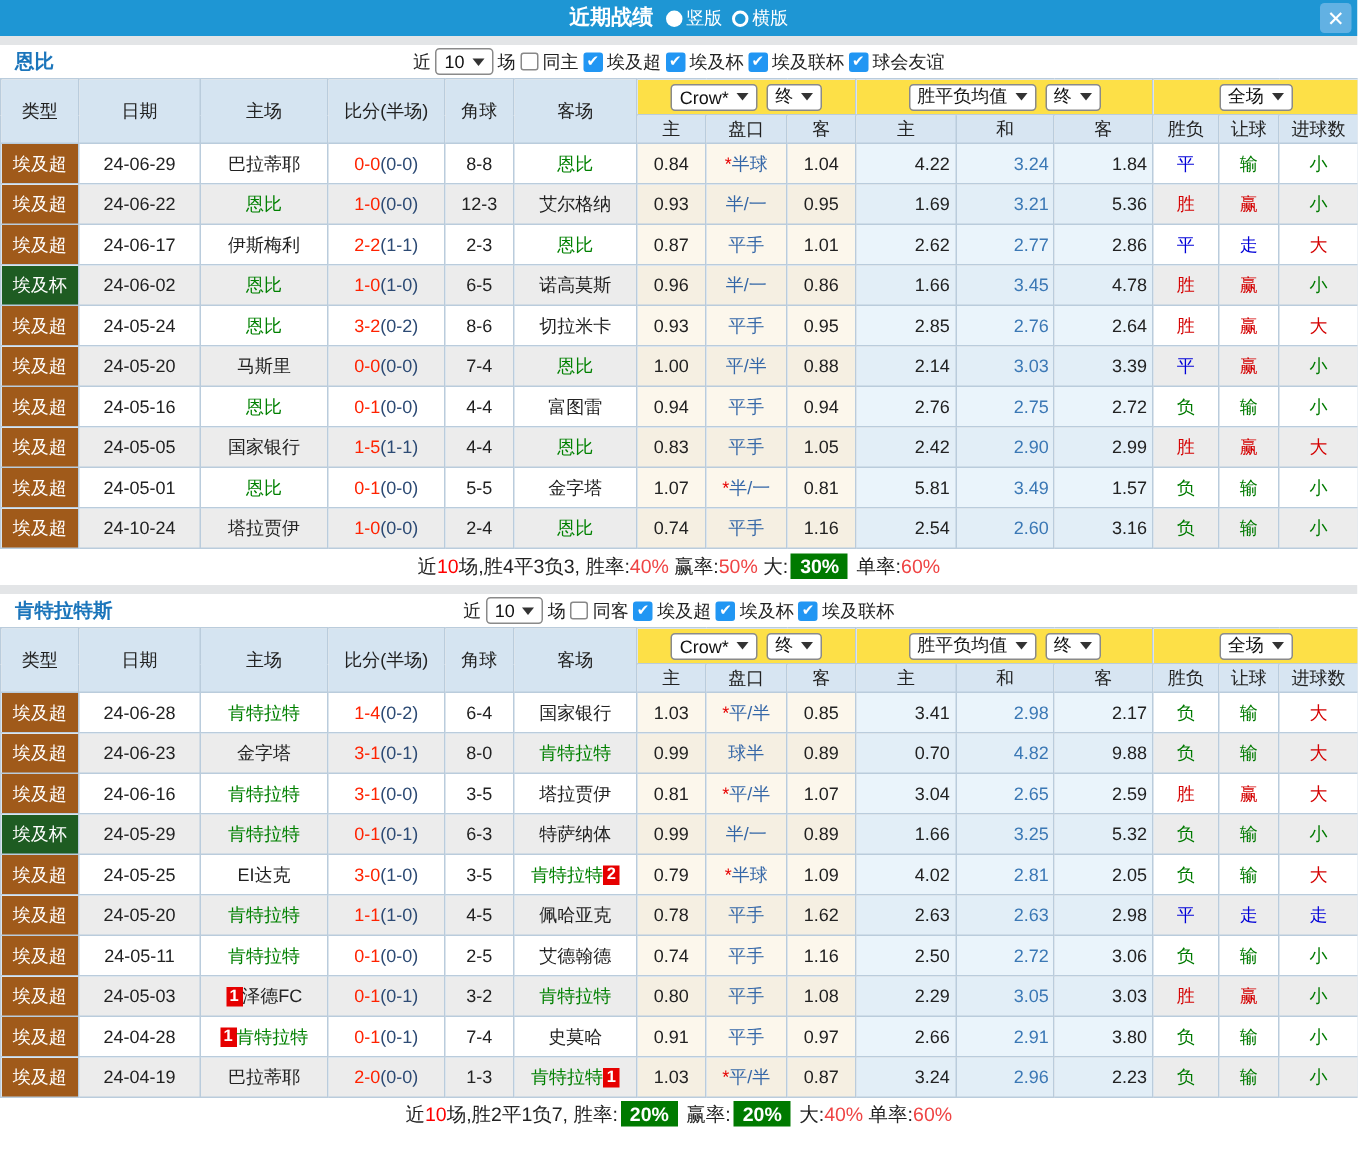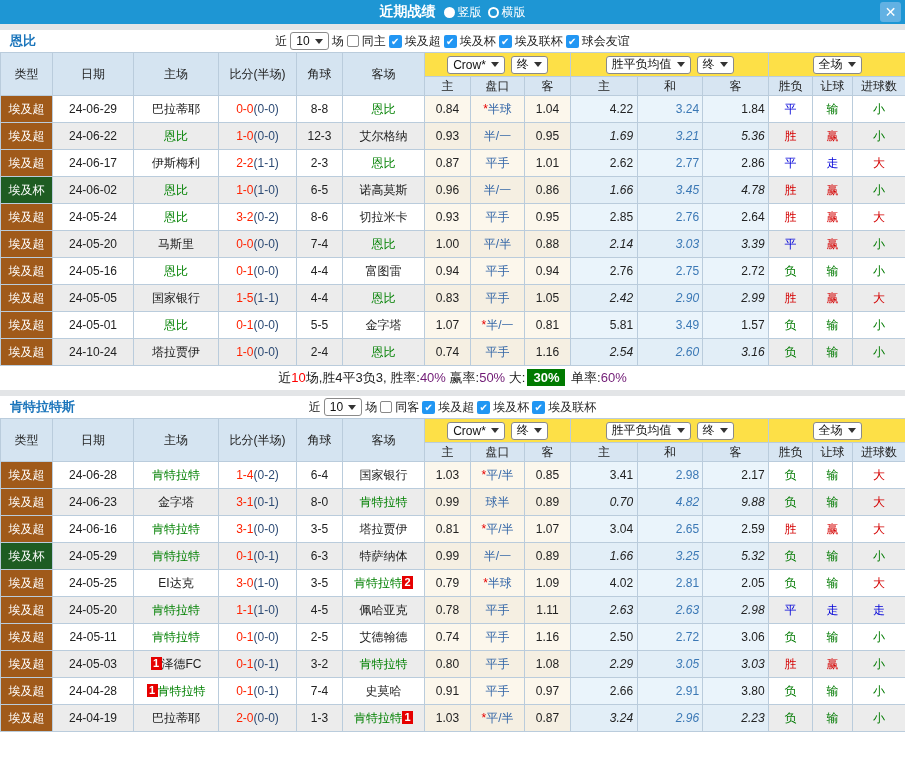--- a/index.html
+++ b/index.html
@@ -39,39 +39,39 @@
     overflow:hidden; white-space:nowrap; font-weight:normal; }
   .grid .h1 th { height:24px; background:#fde047; }
   .grid .h1 th.mh { background:#D5E4F1; }
   .grid .h2 th { height:19px; background:#D7E5F2; }
   .dd-wrap { display:flex; justify-content:center; align-items:center; gap:6px; }
   .grid td { height:27px; background:#fff; }
   .grid tr.alt td { background:#ECECEC; }
   .grid td.bg-cream { background:#FCF7EC; }
   .grid tr.alt td.bg-cream { background:#F5EFE2; }
   .grid td.bg-blue { background:#EAF4FB;padding-left:35px; }
-  .grid tr.alt td.bg-blue { background:#E2EEF7;font-style:italic; }
+  .grid tr.alt td.bg-blue { background:#E2EEF7; }
   .grid td.league { color:#fff; }
   .self { color:#008000; }
   .sc-f { color:#FF2200; }
   .sc-h { color:#2C4A74; }
   .handicap-text { color:#3668A8; }
   .star { color:#E60000; }
   .avg-draw { color:#3B78B5; }
   .t-red { color:#D40000; }
   .t-blue { color:#0000D8; }
   .t-green { color:#007A00; }
   .badge { display:inline-block; min-width:11px; height:13px; line-height:13px;
     background:#E60000; color:#fff; font-size:11px; font-weight:bold; padding:0 1px;
     vertical-align:1px; }
   
   .summary { height:24px; line-height:24px; text-align:center; font-size:13px; color:#222; }
   .section:last-child .summary { height:21px; line-height:21px; }
   .seg-red { color:#FF0000; }
-  .seg-blue { color:#701a75; }
+  .seg-blue { color:#ef4444; }
   .seg-greenbox { background:#007A00; color:#fff; padding:1px 6px; font-weight:bold; margin:0 2px; }
 </style>
 </head>
 <body>
 
 <div class="titlebar">
   <span class="title-text">近期战绩</span>
   <span class="radio filled"></span>
   <span class="radio-label">竖版</span>
   <span class="radio empty"></span>
@@ -529,21 +529,21 @@
           </tr>
           <tr class="alt">
             <td class="league" style="background: rgb(160, 90, 26);">埃及超</td>
             <td class="date">24-05-20</td>
             <td class="team-cell"><span class="self">肯特拉特</span></td>
             <td class="score"><span class="sc-f">1-1</span><span class="sc-h">(1-0)</span></td>
             <td class="corner">4-5</td>
             <td class="team-cell"><span>佩哈亚克</span></td>
             <td class="bg-cream">0.78</td>
             <td class="bg-cream"><span class="handicap-text">平手</span></td>
-            <td class="bg-cream">1.11</td>
+            <td class="bg-cream">1.62</td>
             <td class="bg-blue">2.63</td>
             <td class="bg-blue avg-draw">2.63</td>
             <td class="bg-blue">2.98</td>
             <td class="t-blue">平</td>
             <td class="t-blue">走</td>
             <td class="t-blue">走</td>
           </tr>
           <tr>
             <td class="league" style="background: rgb(160, 90, 26);">埃及超</td>
             <td class="date">24-05-11</td>
@@ -607,14 +607,15 @@
             <td class="bg-cream">0.87</td>
             <td class="bg-blue">3.24</td>
             <td class="bg-blue avg-draw">2.96</td>
             <td class="bg-blue">2.23</td>
             <td class="t-green">负</td>
             <td class="t-green">输</td>
             <td class="t-green">小</td>
           </tr>
         </tbody>
       </table>
+      <div class="summary"><span>近</span><span class="seg-red">10</span><span>场,胜2平1负7, 胜率:</span><span class="seg-greenbox">20%</span><span> 赢率:</span><span class="seg-greenbox">20%</span><span> 大:</span><span class="seg-blue">40%</span><span> 单率:</span><span class="seg-blue">60%</span></div>
     </section>
   </div>
 
 </body></html>

